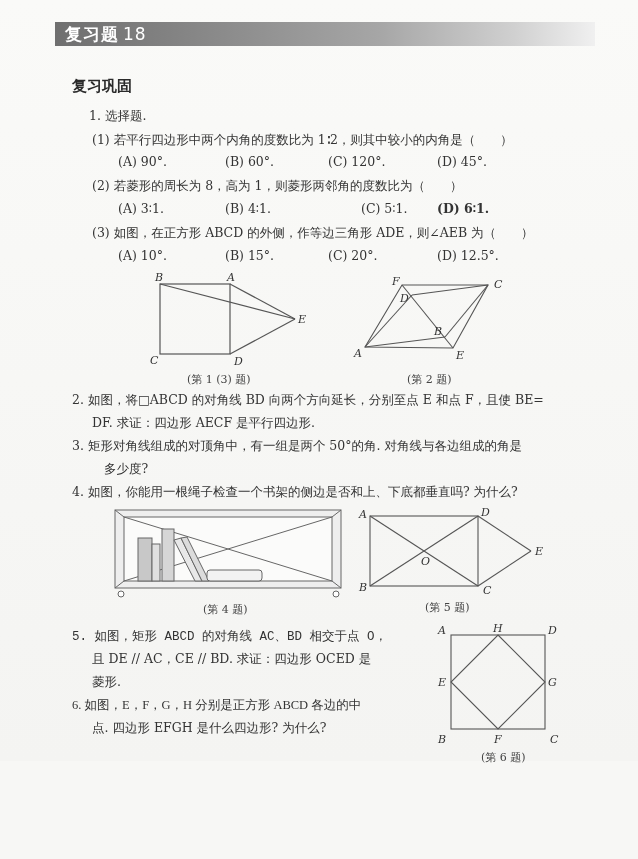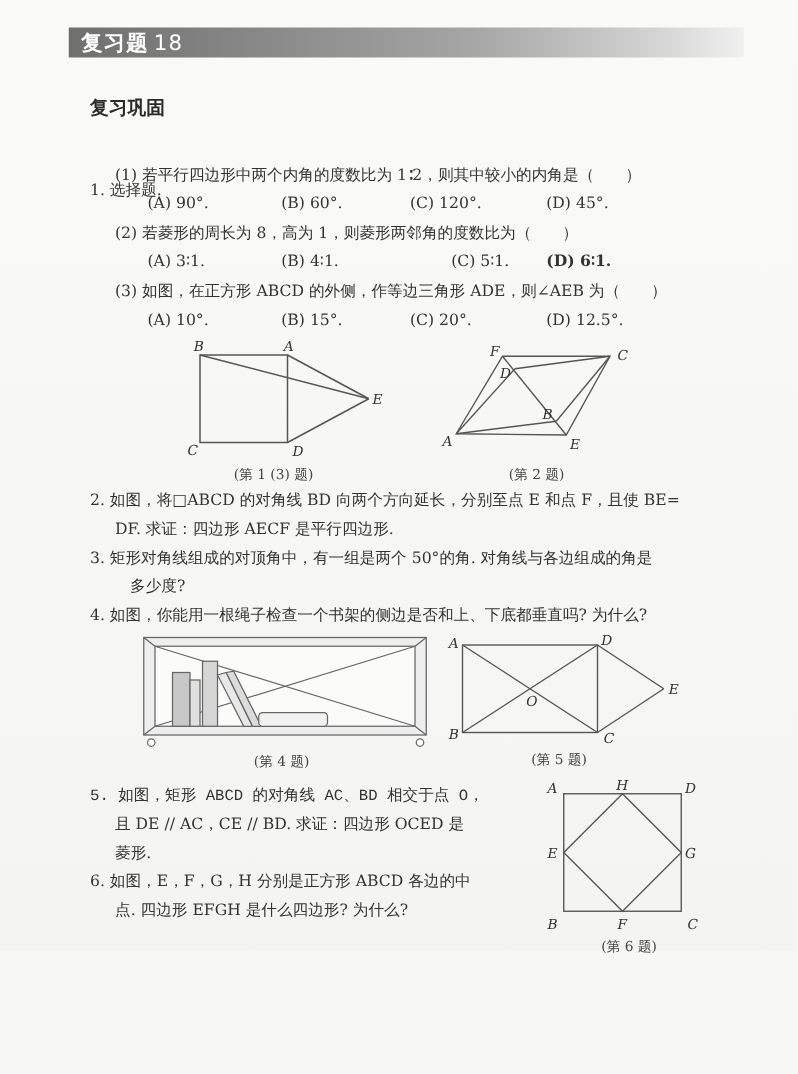--- a/index.html
+++ b/index.html
@@ -29,21 +29,21 @@
 <div class="page">
 
   <div class="header-bar">
     <div class="header-title">
       <span>复习题</span><span class="num">18</span>
     </div>
   </div>
 
   <div class="section-title">复习巩固</div>
 
-  <div class="line" style="left:72px;top:108px;margin-top:36px;">1. 选择题.</div>
+  <div class="line" style="left:89px;top:108px;">1. 选择题.</div>
 
   <div class="line" style="left:92px;top:132px;">(1) 若平行四边形中两个内角的度数比为 1∶2，则其中较小的内角是（　　）</div>
   <div class="opt" style="left:118px;top:154px;text-align:center;">(A) 90°.</div>
   <div class="opt" style="left:225px;top:154px;">(B) 60°.</div>
   <div class="opt" style="left:328px;top:154px;">(C) 120°.</div>
   <div class="opt" style="left:437px;top:154px;">(D) 45°.</div>
 
   <div class="line" style="left:92px;top:178px;">(2) 若菱形的周长为 8，高为 1，则菱形两邻角的度数比为（　　）</div>
   <div class="opt" style="left:118px;top:201px;">(A) 3∶1.</div>
   <div class="opt" style="left:225px;top:201px;">(B) 4∶1.</div>
@@ -142,21 +142,21 @@
       <text x="180" y="50">E</text>
       <text x="4" y="86">B</text>
       <text x="128" y="89">C</text>
     </svg>
   </div>
   <div class="cap" style="left:425px;top:600px;">(第 5 题)</div>
 
   <div class="line" style="left:72px;top:628px;font-family:Liberation Mono, monospace;">5. 如图，矩形 ABCD 的对角线 AC、BD 相交于点 O，</div>
   <div class="line" style="left:92px;top:651px;">且 DE // AC，CE // BD. 求证：四边形 OCED 是</div>
   <div class="line" style="left:92px;top:674px;">菱形.</div>
-  <div class="line" style="left:72px;top:697px;">6. 如图，E，F，G，H 分别是正方形 ABCD 各边的中</div>
+  <div class="line" style="left:72px;top:697px;font-family:Liberation Serif, serif;">6. 如图，E，F，G，H 分别是正方形 ABCD 各边的中</div>
   <div class="line" style="left:92px;top:720px;">点. 四边形 EFGH 是什么四边形? 为什么?</div>
 
   <div class="fig" style="left:432px;top:622px;width:135px;height:125px;">
     <svg width="135" height="125" viewBox="0 0 135 125">
       <g stroke="#555" stroke-width="1.1" fill="none">
         <rect x="19" y="13" width="94" height="94"></rect>
         <polygon points="66,13 113,60 66,107 19,60"></polygon>
       </g>
       <text x="6" y="12">A</text>
       <text x="61" y="10">H</text>

